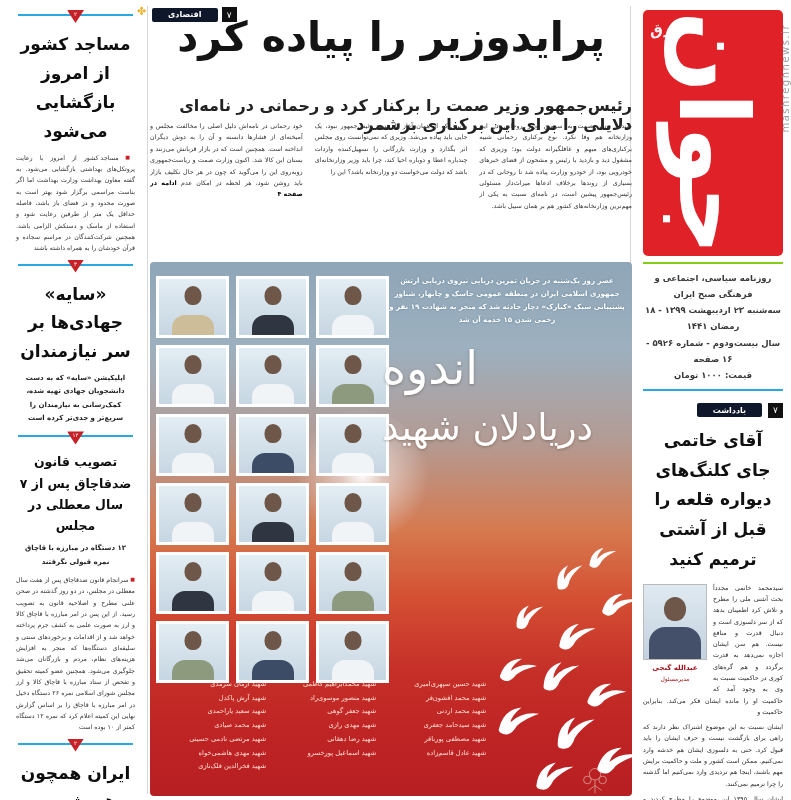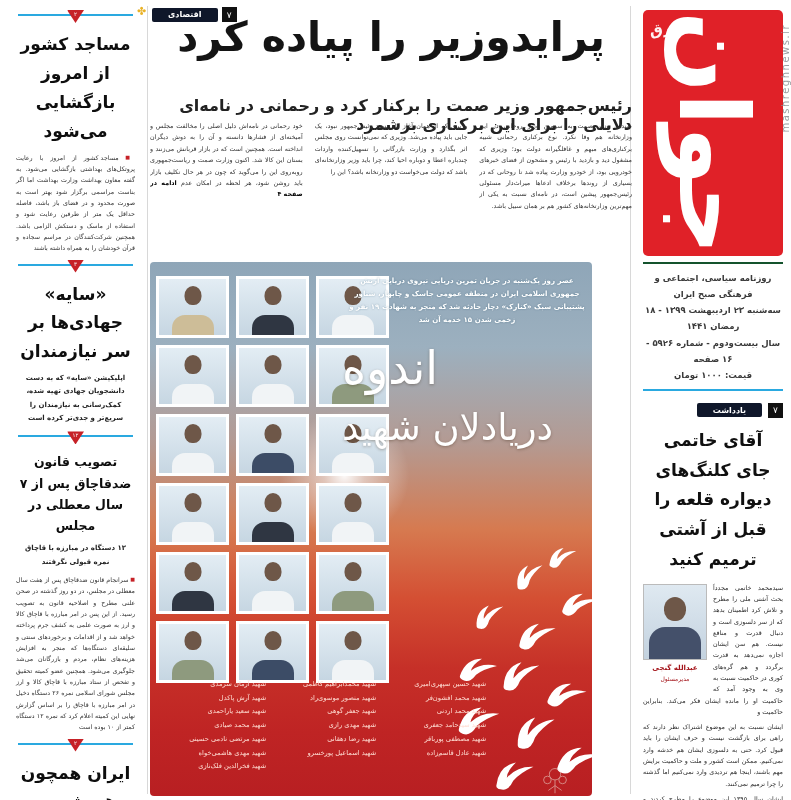--- a/index.html
+++ b/index.html
@@ -15,21 +15,21 @@
 
   .ornament { position:absolute; color:#e9b227; font-size:11px; }
 
   
   .right-col { position:absolute; top:0; right:0; width:158px; height:800px; padding:262px 8px 0 10px; overflow:hidden; }
   .logo-box { position:absolute; top:10px; right:8px; width:140px; height:246px; background:#e02128; border-radius:5px; display:flex; align-items:center; justify-content:center; overflow:hidden; }
   .logo-word { color:#fff; font-weight:bold; font-size:96px; transform:rotate(90deg); line-height:1; }
   .mashregh { position:absolute; top:8px; left:6px; color:#ffffff; font-size:15px; font-weight:bold; transform:rotate(-10deg); opacity:.95; }
   .site-wm { position:absolute; top:24px; right:0px; writing-mode:vertical-rl; transform:rotate(180deg); font-size:10px; color:#8f9498; letter-spacing:1.5px; opacity:.9; }
 
-  .masthead { border-top:2px solid #14532d; border-bottom:2px solid #2aa9e0; padding:6px 2px; text-align:center; font-size:8.5px; font-weight:bold; color:#3a3a3a; line-height:1.9; }
+  .masthead { border-top:2px solid #84cc16; border-bottom:2px solid #2aa9e0; padding:6px 2px; text-align:center; font-size:8.5px; font-weight:bold; color:#3a3a3a; line-height:1.9; }
 
   .note-badge-row { display:flex; align-items:center; margin:12px 0 8px; }
   .sq-icon { width:15px; height:15px; background:#111; color:#fff; font-size:9px; display:flex; align-items:center; justify-content:center; flex:0 0 auto; }
   .pill { background:#0f172a; color:#fff; font-size:8px; font-weight:bold; padding:2.5px 16px; border-radius:2px; margin-right:6px; }
   .note-title { text-align:center; font-size:17px; font-weight:bold; color:#101010; line-height:1.75; margin-bottom:7px; }
   .note-body { font-size:6.35px; line-height:1.78; text-align:justify; color:#2b2b2b; }
   .note-body p { margin-bottom:4px; }
   .note-photo { float:left; width:64px; margin:2px 6px 3px 0; text-align:center; }
   .note-photo .frame { width:64px; height:76px; background:linear-gradient(#dfe9f1,#c3d2df); border:1px solid #bbb; position:relative; overflow:hidden; }
   .note-photo .frame::before { content:""; position:absolute; top:12px; left:50%; transform:translateX(-50%); width:22px; height:24px; border-radius:50% 50% 45% 45%; background:#6e5748; }
@@ -42,21 +42,21 @@
   .rubric-row .pill { margin:0 4px 0 0; }
 
   .headline { position:absolute; top:13px; left:150px; width:482px; text-align:center; font-size:41px; font-weight:bold; color:#141414; white-space:nowrap; }
   .subheadline { position:absolute; top:96px; left:150px; width:482px; text-align:right; font-size:16px; font-weight:bold; color:#222; }
   .lead-body { position:absolute; top:120px; left:150px; width:482px; height:136px; column-count:3; column-gap:12px; font-size:6.35px; line-height:1.8; text-align:justify; color:#333; overflow:hidden; }
   .lead-body p { margin-bottom:3px; }
   .lead-body .brk { break-after:column; }
   .continue { font-weight:bold; color:#000; }
 
   
-  .poster { position:absolute; left:150px; top:262px; width:442px; height:534px; border-radius:4px; overflow:hidden;
+  .poster { position:absolute; left:150px; top:262px; width:482px; height:534px; border-radius:4px; overflow:hidden;
     background:
       radial-gradient(circle at 44% 40%, rgba(255,255,255,.95) 0%, rgba(255,255,255,.5) 5%, rgba(255,255,255,0) 16%),
       linear-gradient(180deg,#8fa6b8 0%, #9cb0bf 16%, #b49a92 34%, #d67a50 50%, #d44f33 63%, #c63028 76%, #bf2424 88%, #b81f22 100%);
   }
   .grid { position:absolute; top:14px; left:6px; width:234px; display:grid; grid-template-columns:repeat(3,73px); gap:7px 7px; direction:ltr; }
   .photo { background:#fff; padding:3px; height:62px; }
   .photo .ph { width:100%; height:100%; background:linear-gradient(#e3edf4,#c6d6e2); position:relative; overflow:hidden; }
   .photo .ph::before { content:""; position:absolute; top:7px; left:50%; transform:translateX(-50%); width:17px; height:19px; border-radius:50% 50% 45% 45%; background:#6e5748; }
   .photo .ph::after { content:""; position:absolute; bottom:-2px; left:50%; transform:translateX(-50%); width:42px; height:22px; border-radius:13px 13px 0 0; background:var(--u,#eef2f5); }
   .u-white { --u:#f1f4f6; } .u-dark { --u:#2f3642; } .u-navy { --u:#3c4c66; } .u-khaki { --u:#cdbd98; } .u-camo { --u:#8e9a7e; }

